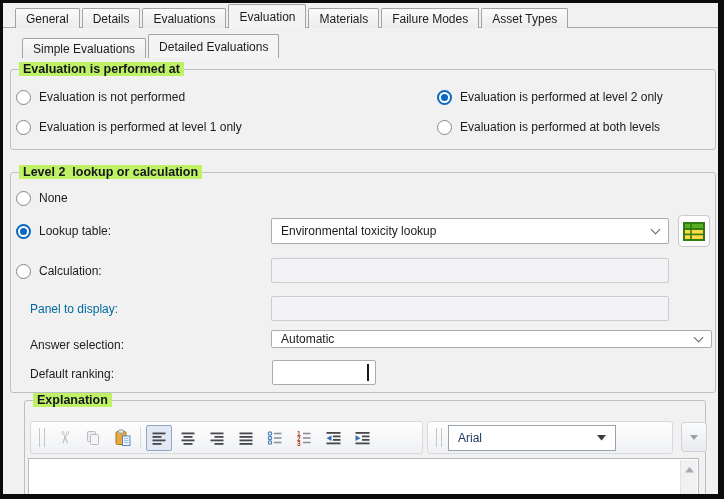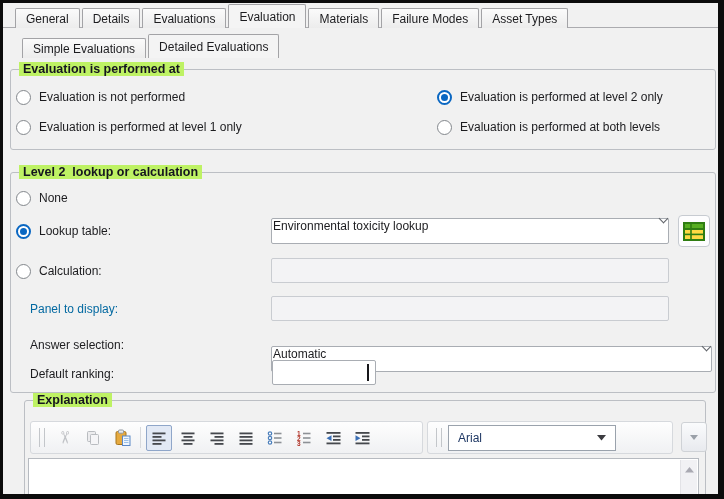--- a/index.html
+++ b/index.html
@@ -28,21 +28,21 @@
     font-weight:bold; color:#15151f; white-space:pre; font-size:12.5px;
   }
   
   .radio-item { position:absolute; display:flex; align-items:center; gap:8px; height:16px; cursor:default; }
   .radio { width:15px; height:15px; border:1px solid #83878c; border-radius:50%; background:#fff; flex:0 0 auto; position:relative; }
   .radio.sel { border:2px solid #0a67c2; }
   .radio.sel::after { content:""; position:absolute; inset:2px; background:#0a67c2; border-radius:50%; }
   
   .field { position:absolute; background:#fff; border:1px solid #a9adb3; border-radius:2px; }
   .field.disabled { background:#f3f3f5; border-color:#c9ccd1; }
-  .combo { display:flex; align-items:flex-start; justify-content:space-between; padding:0 1px; }
+  .combo { display:flex; align-items:center; justify-content:space-between; padding:0 9px; }
   .chev { width:7px; height:7px; border-right:1.4px solid #5f6368; border-bottom:1.4px solid #5f6368; transform:rotate(45deg); margin-top:-4px; flex:0 0 auto; }
   .lbl { position:absolute; white-space:nowrap; }
   .lbl.dis { color:#0369a1; }
   .raw-input { position:absolute; inset:0; width:100%; height:100%; border:none; outline:none; background:transparent; font:inherit; padding:0 6px; }
   .caret { position:absolute; right:6px; top:3px; bottom:3px; width:2.5px; background:#17171a; }
   
   .icbtn {
     position:absolute; width:32px; height:32px; background:#fdfdfe;
     border:1px solid #c7cbd1; border-radius:4px;
     display:flex; align-items:center; justify-content:center; cursor:default;
@@ -146,21 +146,21 @@
   <div class="radio-item" style="left:13px; top:260px;">
     <span class="radio"></span>
     <span>Calculation:</span>
   </div>
   <div class="field disabled" style="left:268px; top:255px; width:398px; height:25px;"></div>
 
   <span class="lbl dis" style="left:27px; top:299px;">Panel to display:</span>
   <div class="field disabled" style="left:268px; top:293px; width:398px; height:25px;"></div>
 
   <span class="lbl" style="left:27px; top:335px;">Answer selection:</span>
-  <div class="field combo" style="left:268px; top:327px; width:441px; height:26px;margin-top:16px;">
+  <div class="field combo" style="left:268px; top:327px; width:441px; height:18px;">
     <span>Automatic</span>
     <span class="chev"></span>
   </div>
 
   <span class="lbl" style="left:27px; top:364px;">Default ranking:</span>
   <div class="field" style="left:269px; top:357px; width:104px; height:25px;">
     <input class="raw-input" type="text" value="" style="">
     <span class="caret"></span>
   </div>
 

